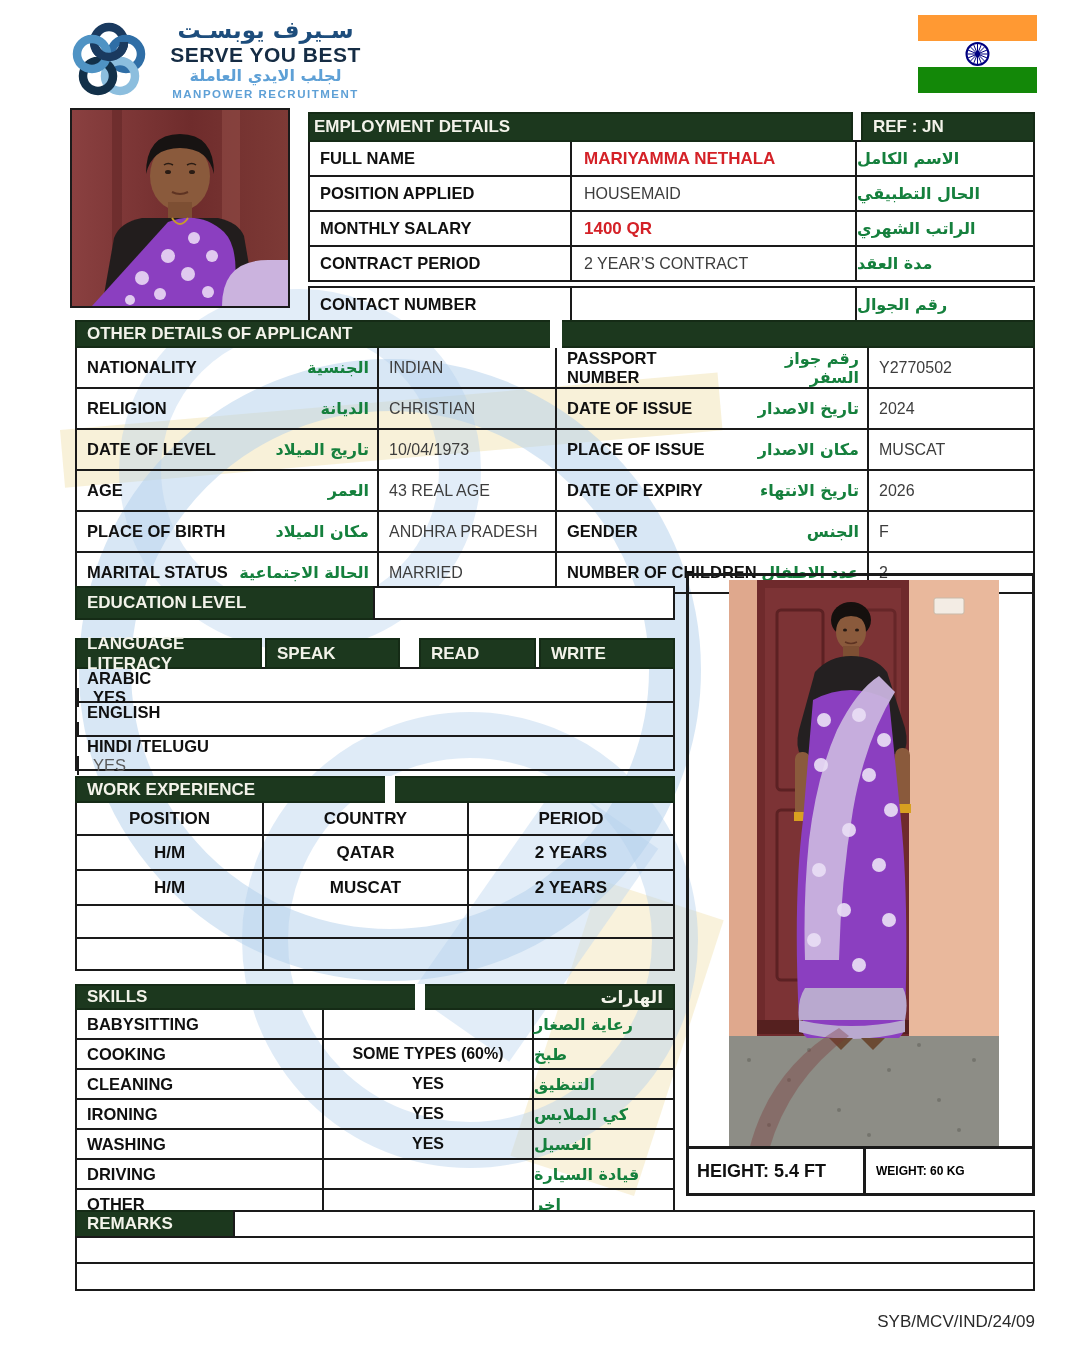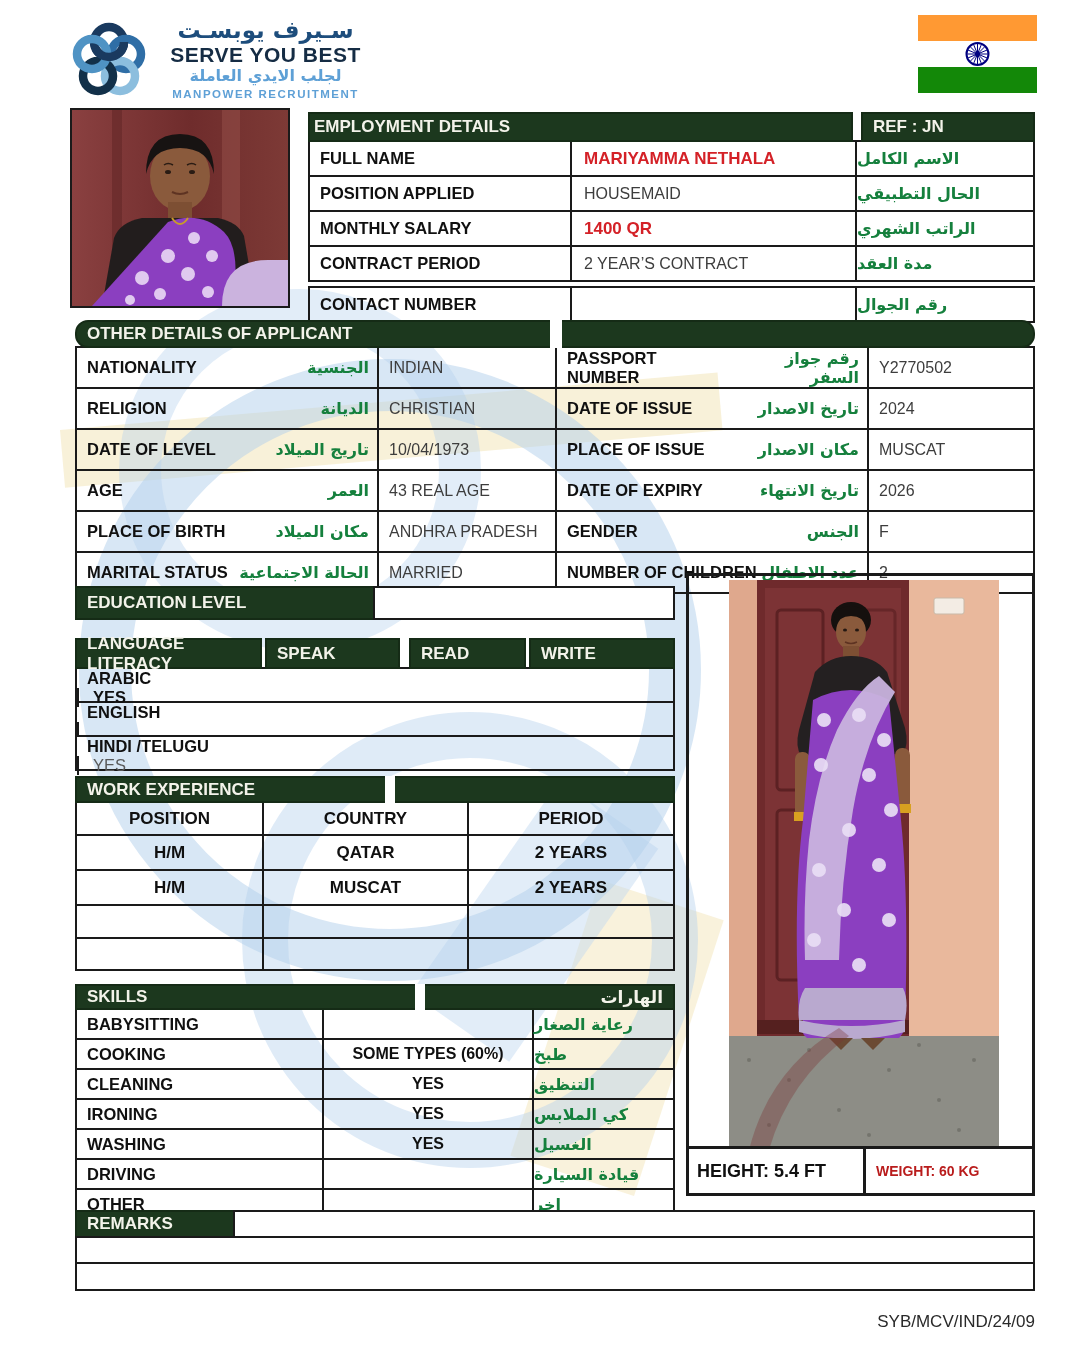--- a/index.html
+++ b/index.html
@@ -22,35 +22,35 @@
   .emp-head{display:flex;height:30px;}
   .emp-head-l{flex:0 0 545px;padding-left:4px;}
   .emp-head-r{flex:1;margin-left:8px;padding-left:10px;}
   .emp-row{display:flex;height:33px;border:2px solid #1a1a1a;margin-top:-2px;background:transparent;}
   .emp-label{width:260px;padding-left:10px;}
   .emp-value{flex:1;border-left:2px solid #1a1a1a;border-right:2px solid #1a1a1a;padding-left:12px;}
   .emp-ar{width:176px;justify-content:flex-end;padding-right:10px;}
   .emp-gap{height:6px;}
   
   .od{left:75px;top:320px;width:960px;}
-  .od-head{height:28px;position:relative;padding-left:10px;border-radius:13px;}
+  .od-head{height:28px;position:relative;padding-left:10px;}
   .od-head-gap{position:absolute;left:473px;top:-2px;width:12px;height:28px;background:#ffffff;}
   .od-row{display:flex;height:39px;border:2px solid #1a1a1a;margin-top:-2px;}
   .od-c1{width:300px;justify-content:space-between;padding:0 8px 0 10px;}
   .od-c2{width:180px;border-left:2px solid #1a1a1a;border-right:2px solid #1a1a1a;padding-left:10px;}
   .od-c3{width:310px;justify-content:space-between;padding:0 8px 0 10px;}
   .od-c4{flex:1;border-left:2px solid #1a1a1a;padding-left:10px;}
   
   .edu-bar{left:75px;top:586px;width:300px;height:34px;padding-left:10px;}
   .edu-box{left:373px;top:586px;width:302px;height:34px;background:#ffffff;}
   
   .lang{left:75px;top:638px;width:600px;}
   .lang-head{display:flex;height:31px;}
   .lang-head .h{padding-left:10px;}
-  .h1{flex:0 0 187px;} .h2{flex:0 0 135px;margin-left:3px;} .h3{flex:0 0 117px;margin-left:9px;} .h4{flex:1;margin-left:3px;}
+  .h1{flex:0 0 187px;} .h2{flex:0 0 135px;margin-left:3px;} .h3{flex:0 0 117px;margin-left:19px;} .h4{flex:1;margin-left:3px;}
   .lang-row{display:flex;height:32px;border:2px solid #1a1a1a;margin-top:-2px;flex-direction:column;}
   .lang-c1{width:190px;padding-left:10px;}
   .lang-c2{width:140px;border-left:2px solid #1a1a1a;padding-left:14px;}
   .lang-c3{width:120px;border-left:2px solid #1a1a1a;padding-left:14px;}
   .lang-c4{flex:1;border-left:2px solid #1a1a1a;padding-left:14px;}
   .v-bold{font-weight:bold;color:#101010;font-size:16.5px;}
   .v-light{color:#5a5a5a;font-size:16.5px;}
   
   .work{left:75px;top:776px;width:600px;}
   .work-head{height:27px;position:relative;padding-left:10px;}
@@ -70,21 +70,21 @@
   .sk-c1{width:245px;padding-left:10px;}
   .sk-c2{width:210px;border-left:2px solid #1a1a1a;justify-content:center;font-weight:bold;color:#101010;}
   .sk-c3{flex:1;border-left:2px solid #1a1a1a;justify-content:flex-end;padding-right:10px;}
   
   .pbox{left:686px;top:573px;width:349px;height:623px;border:3px solid #1a1a1a;box-sizing:border-box;}
   .pimg{position:absolute;left:40px;top:4px;width:270px;height:570px;}
   .pmeta{position:absolute;left:0;right:0;bottom:0;height:44px;border-top:3px solid #1a1a1a;
          display:flex;background:#ffffff;}
   .pm-l{width:177px;border-right:3px solid #1a1a1a;display:flex;align-items:center;padding-left:8px;
         font-weight:bold;font-size:18px;color:#101010;box-sizing:border-box;}
-  .pm-r{flex:1;display:flex;align-items:center;padding-left:10px;font-weight:bold;font-size:14px;color:#b91c1c;}
+  .pm-r{flex:1;display:flex;align-items:center;padding-left:10px;font-weight:bold;font-size:12px;color:#000000;}
   
   .rem-bar{left:75px;top:1210px;width:160px;height:28px;padding-left:10px;}
   .rem-box{left:233px;top:1210px;width:802px;height:28px;background:#ffffff;}
   .rem-row1{left:75px;top:1236px;width:960px;height:28px;}
   .rem-row2{left:75px;top:1262px;width:960px;height:29px;}
   
   .brand-text{left:148px;top:18px;width:235px;text-align:center;line-height:1.05;}
   .b-arname{font-family:"DejaVu Sans",sans-serif;direction:rtl;font-size:23px;font-weight:bold;color:#1d4d7c;}
   .b-name{font-size:21px;font-weight:bold;color:#152c44;letter-spacing:0.5px;margin-top:2px;}
   .b-artag{font-family:"DejaVu Sans",sans-serif;direction:rtl;font-size:16px;font-weight:bold;color:#5ea0d6;margin-top:2px;}

